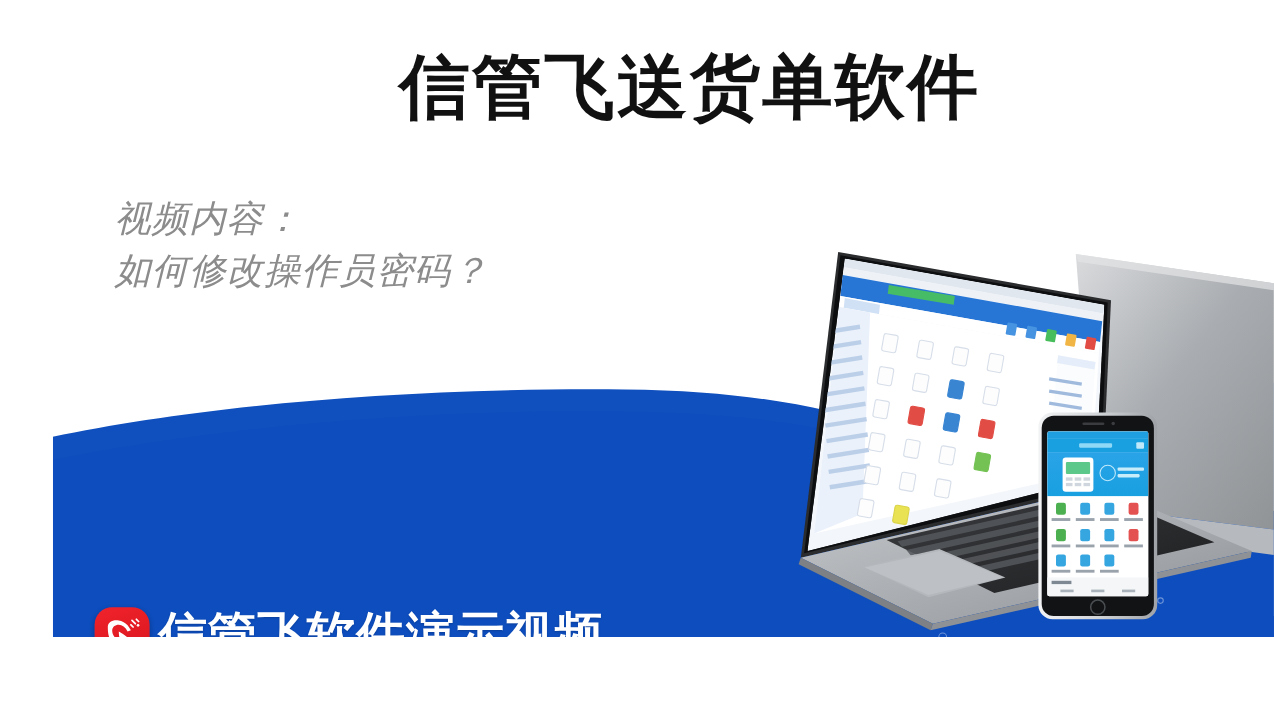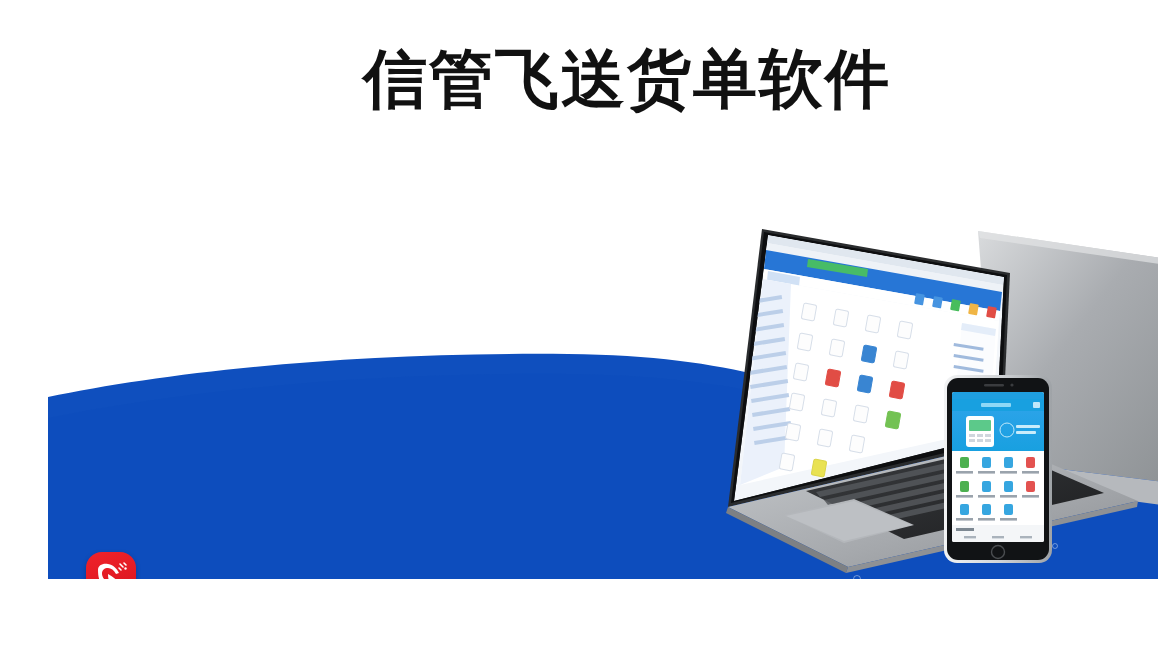--- a/index.html
+++ b/index.html
@@ -74,20 +74,22 @@
     <path d="M 0,397 C 120,372 300,352 520,354 C 700,356 760,392 900,430
              C 1010,460 1090,470 1158,462 L 1158,649 L 0,649 Z" fill="#0f4fbe"></path>
 
     <path d="M 0,418 C 140,390 320,372 520,374 C 700,376 770,408 900,444
              C 1010,474 1090,482 1158,474 L 1158,649 L 0,649 Z" fill="#0d4dbb" opacity="0.55"></path>
   </svg>
 
   <div class="title">信管飞送货单软件</div>
 
   <div class="subtitle">
+    <div>视频内容：</div>
+    <div>如何修改操作员密码？</div>
   </div>
 
   <svg class="devices" viewBox="0 0 658 360" preserveAspectRatio="none">
     <defs>
       <linearGradient id="lidGrad" x1="0" y1="0" x2="1" y2="1">
         <stop offset="0%" stop-color="#d9dbdd"></stop>
         <stop offset="45%" stop-color="#a9acb0"></stop>
         <stop offset="100%" stop-color="#8e9295"></stop>
       </linearGradient>
       <linearGradient id="baseGrad" x1="0" y1="0" x2="1" y2="1">
@@ -324,19 +326,20 @@
   <div class="logo-badge">
     <svg viewBox="0 0 50 50" width="50" height="50">
       <path d="M12 18 C12 13 17 11 22 12 C28 13 31 17 33 21 L30 22 C28 18 25 16 22 16 C18.5 16 16 18 16 21.5
                C16 26 20 30 26 33 C23 36 18 35 15 31 C12.5 27.5 12 22 12 18 Z" fill="#ffffff"></path>
       <path d="M22 22 C26 24 30 27 33 31 C35 34 36 37 36 40 C33 37 29 34 25 31 C23 29.5 22 27 22 22 Z" fill="#ffffff"></path>
       <path d="M34 12 L37 15 M38 11 L40 13 M33 16 L35 18" stroke="#ffffff" stroke-width="1.6" stroke-linecap="round"></path>
       <circle cx="39.5" cy="16.5" r="1.2" fill="#ffffff"></circle>
     </svg>
   </div>
 
+  <div class="brand-text">信管飞软件演示视频</div>
 
 
   <div class="dot" style="left:805px;top:575px;width:8px;height:8px;"></div>
   <div class="dot" style="left:965px;top:615px;width:10px;height:10px;"></div>
   <div class="dot" style="left:1004px;top:543px;width:6px;height:6px;"></div>
 
 </div>
 
 </body></html>

